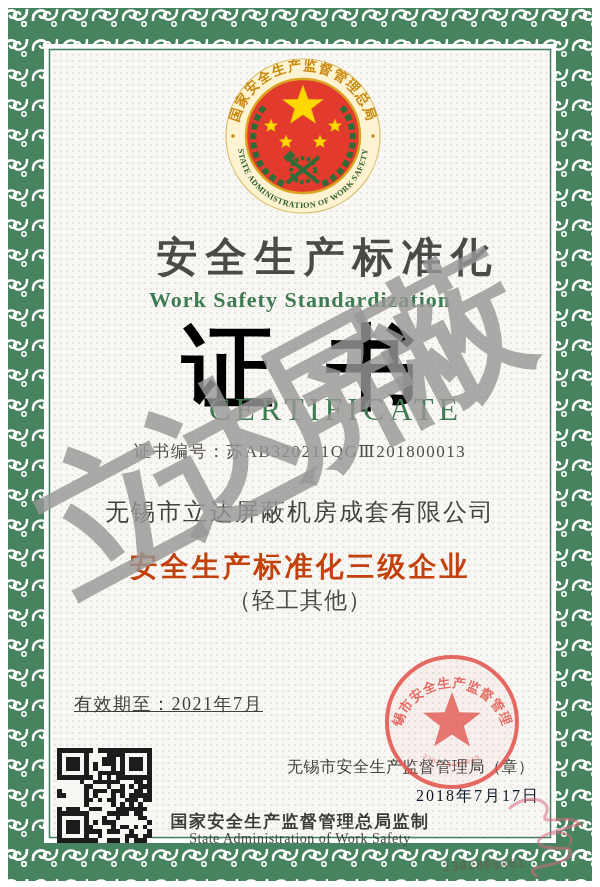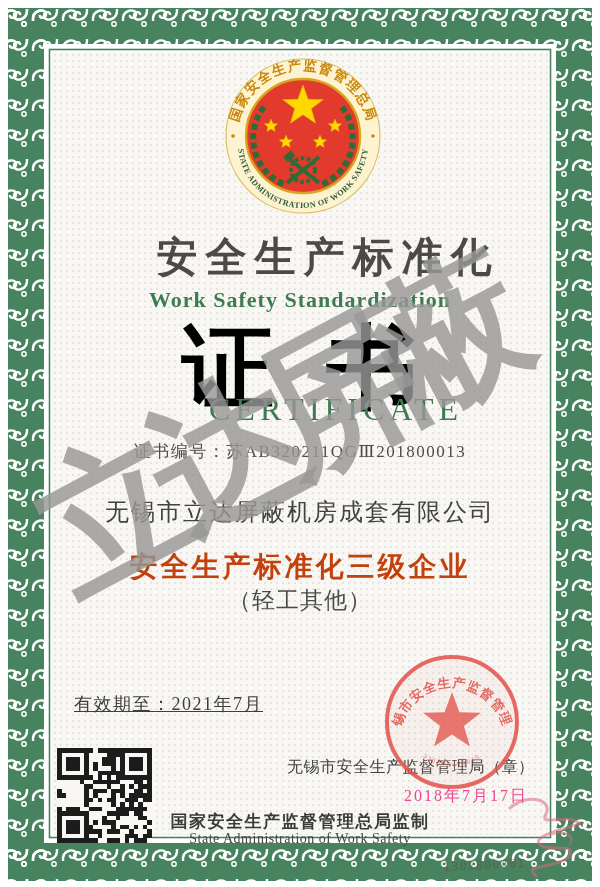--- a/index.html
+++ b/index.html
@@ -19,21 +19,21 @@
     font-family:"Liberation Serif","DejaVu Serif",serif;padding-left:28px;}
   .title-en{top:287px;font-size:22px;font-weight:600;letter-spacing:1px;color:#3e7b53;}
   .cert-cn{top:306px;font-size:92px;font-weight:700;letter-spacing:52px;text-indent:52px;color:#000000;}
   .cert-en{top:391px;font-size:32px;letter-spacing:5px;color:#3e7b53;padding-left:36px;}
   .cert-no{top:440px;font-size:17px;letter-spacing:1.5px;color:#4f4d4b;}
   .company{top:496px;font-size:24px;letter-spacing:2px;color:#424240;}
   .level{top:548px;font-size:28px;font-weight:600;letter-spacing:3px;color:#c2410c;}
   .category{top:585px;font-size:23px;letter-spacing:1px;color:#4a4a48;}
   .validity{left:74px;top:692px;font-size:18px;letter-spacing:1.5px;color:#3e3e3c;text-decoration:underline;}
   .issuer{left:287px;top:757px;font-size:16px;letter-spacing:0.5px;color:#3f3f3d;}
-  .issue-date{left:404px;top:786px;font-size:16px;letter-spacing:2px;color:#ec4899;}
+  .issue-date{left:416px;top:786px;font-size:16px;letter-spacing:2px;color:#0f172a;}
   .footer-cn{top:810px;font-size:17px;font-weight:700;letter-spacing:1.5px;color:#3a3a38;}
   .footer-en{top:831px;font-size:14px;letter-spacing:0.5px;color:#44473f;}
   .watermark{
     left:48px;top:462px;width:720px;height:170px;line-height:170px;
     font-size:152px;font-weight:700;letter-spacing:-26px;
     font-family:"Liberation Sans","DejaVu Sans",sans-serif;
     color:rgba(153,151,151,0.82);
     transform:rotate(-28deg);transform-origin:0 50%;
     white-space:nowrap;pointer-events:none;
   }

